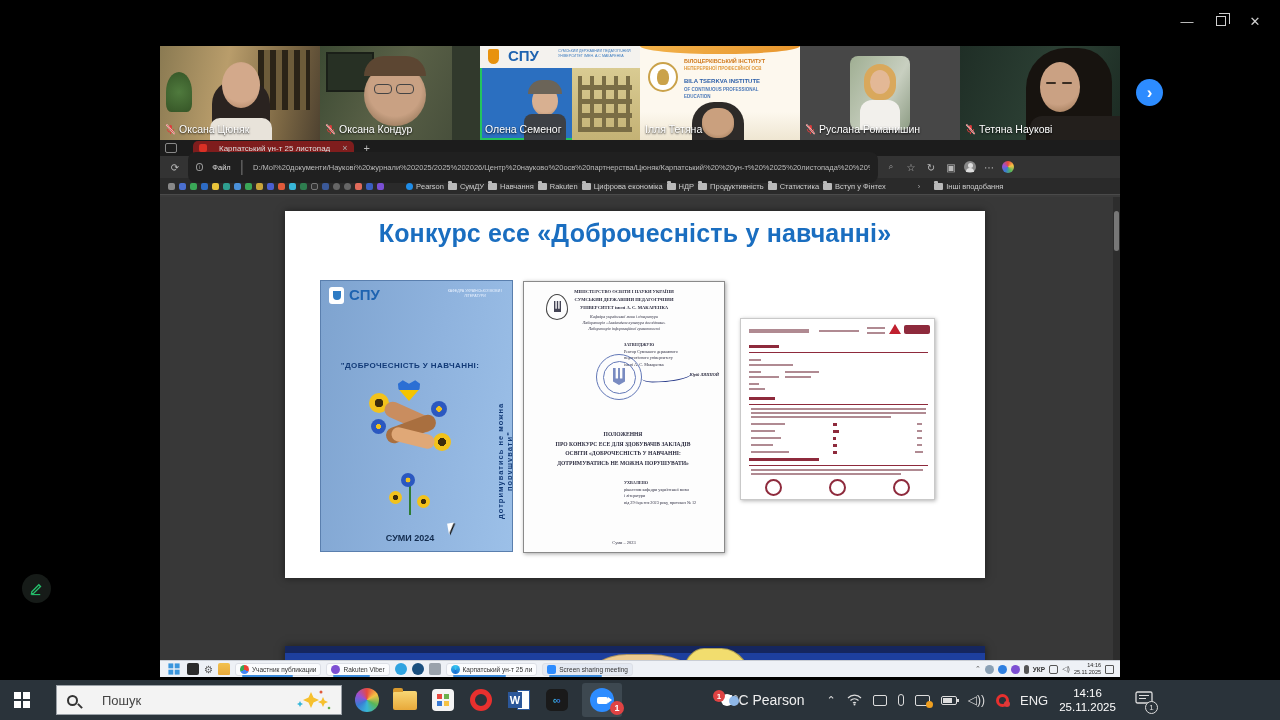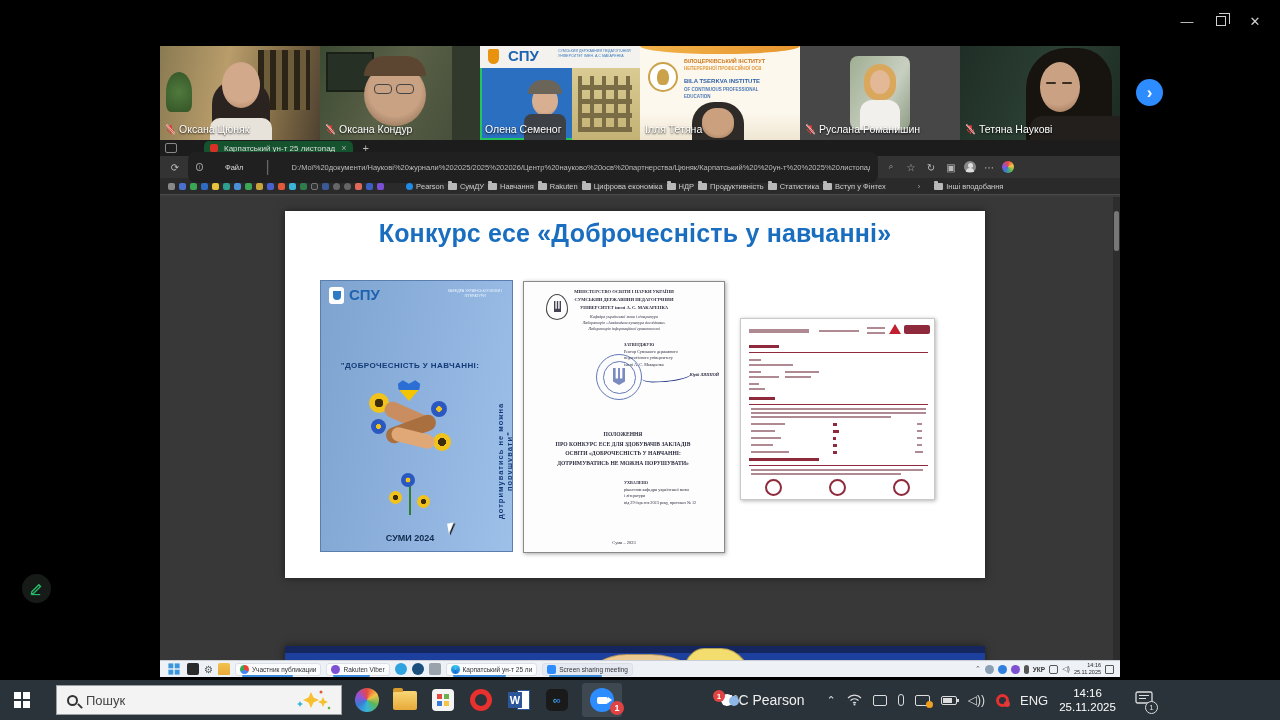--- a/index.html
+++ b/index.html
@@ -17,25 +17,25 @@
   .strip { left:160px; top:46px; width:960px; height:94px; display:flex; }
   .tile { width:160px; height:94px; position:relative; overflow:hidden; background:#222; }
   .tile .name { position:absolute; left:5px; bottom:5px; display:flex; align-items:center; gap:3px; font-size:10.5px; color:#fff; text-shadow:0 1px 2px rgba(0,0,0,.9); z-index:5; }
   .micmute { width:11px; height:11px; flex:0 0 11px; }
   .face { position:absolute; border-radius:50%; }
   .active-border { box-shadow: inset 0 0 0 2px #23c55e; }
 
   
   .browser { left:160px; top:140px; width:960px; height:537px; background:#2e2e2e; }
   .tabbar { height:16px; background:#1c1c1c; display:flex; align-items:center; }
-  .tab { height:14px; margin-left:27px; background:#14532d; border-radius:5px 5px 0 0; display:flex; align-items:center; gap:6px; padding:0 6px; max-width:190px; }
+  .tab { height:14px; margin-left:16px; background:#7f1d1d; border-radius:5px 5px 0 0; display:flex; align-items:center; gap:12px; padding:0 6px; max-width:190px; }
   .tab .t { font-size:8px; color:#ddd; white-space:nowrap; overflow:hidden; }
   .pdf-ico { width:8px; height:8px; background:#d93025; border-radius:2px; flex:0 0 8px; }
   .addrbar { height:22px; background:#333333; display:flex; align-items:center; padding:0 8px; gap:6px; }
-  .urlpill { height:31px; background:#202020; border-radius:8px; flex:1; display:flex; align-items:center; padding:8px 8px; gap:22px; max-width:690px; }
+  .urlpill { height:31px; background:#202020; border-radius:8px; flex:1; display:flex; align-items:center; padding:8px 8px; gap:9px; max-width:690px; }
   .urlpill .u { font-size:7.5px; color:#bbb; white-space:nowrap; overflow:hidden; }
   .ab-ico { color:#b9b9b9; font-size:10px; width:14px; text-align:center; }
   .avatar-dot { width:12px; height:12px; border-radius:50%; background:#888; position:relative; }
   .avatar-dot:before{ content:""; position:absolute; left:3.5px; top:2px; width:5px; height:5px; border-radius:50%; background:#ddd; }
   .avatar-dot:after{ content:""; position:absolute; left:2px; top:7px; width:8px; height:4px; border-radius:4px 4px 0 0; background:#ddd; }
   .pinwheel { width:12px; height:12px; border-radius:50%; background:conic-gradient(#e8483f,#f6c344,#57b65a,#3a7bd5,#9a4fd3,#e8483f); }
   .bmbar { height:16px; background:#2a2a2a; display:flex; align-items:center; padding:0 8px; gap:4px; font-size:7.5px; color:#ccc; }
   .fav { width:7px; height:7px; border-radius:2px; flex:0 0 7px; }
   .folder-ico { width:9px; height:7px; background:#b9b9b9; border-radius:1px; position:relative; flex:0 0 9px; }
   .folder-ico:before { content:""; position:absolute; top:-2px; left:0; width:4px; height:2px; background:#b9b9b9; border-radius:1px 1px 0 0; }
@@ -100,21 +100,21 @@
   .taskbtn .runline { position:absolute; left:6px; bottom:-2px; height:2px; width:60%; background:#3e8ddd; border-radius:1px; }
   .tray { margin-left:auto; display:flex; align-items:center; gap:4px; font-size:6px; color:#333; }
   .tray .ti { width:9px; height:9px; border-radius:2px; }
   .iclock { text-align:right; font-size:5.5px; line-height:1.2; color:#222; }
 
   
   .outerbar { left:0; top:680px; width:1280px; height:40px; background:#2a333a; display:flex; align-items:center; }
   .winlogo { width:16px; height:16px; display:grid; grid-template-columns:7px 7px; grid-template-rows:7px 7px; gap:2px; }
   .winlogo i { background:#fff; }
   .winlogo.blue i { background:#3a96dd; }
-  .searchbox { width:286px; height:30px; background:#f3f3f3; border:1px solid #9aa0a6; display:flex; align-items:center; padding:0 10px; gap:8px; margin-left:12px; }
+  .searchbox { width:286px; height:30px; background:#f3f3f3; border:1px solid #9aa0a6; display:flex; align-items:center; padding:0 10px; gap:24px; margin-left:12px; }
   .searchbox .q { color:#444; font-size:13px; }
   .mag { width:11px; height:11px; border:2px solid #333; border-radius:50%; position:relative; }
   .mag:before { content:""; position:absolute; left:8px; top:8px; width:6px; height:2px; background:#333; transform:rotate(45deg); }
   .tb-ico { width:26px; height:26px; margin-left:12px; display:flex; align-items:center; justify-content:center; position:relative; }
   .badge { position:absolute; background:#e04343; color:#fff; border-radius:50%; font-size:8px; min-width:12px; height:12px; display:flex; align-items:center; justify-content:center; font-weight:bold; }
   .traytext { color:#eee; font-size:13px; }
   .clock2 { color:#fff; font-size:11.5px; text-align:center; line-height:1.25; }
   .copilot { width:24px; height:24px; border-radius:50%; background:conic-gradient(#e8483f,#f6c344,#57b65a,#38b6d8,#3a7bd5,#9a4fd3,#e8483f); }
   .cloudw { width:26px; height:17px; background:#fff; border-radius:8px; position:relative; }
   .cloudw:before { content:""; position:absolute; left:4px; top:-6px; width:12px; height:12px; background:#fff; border-radius:50%; }

